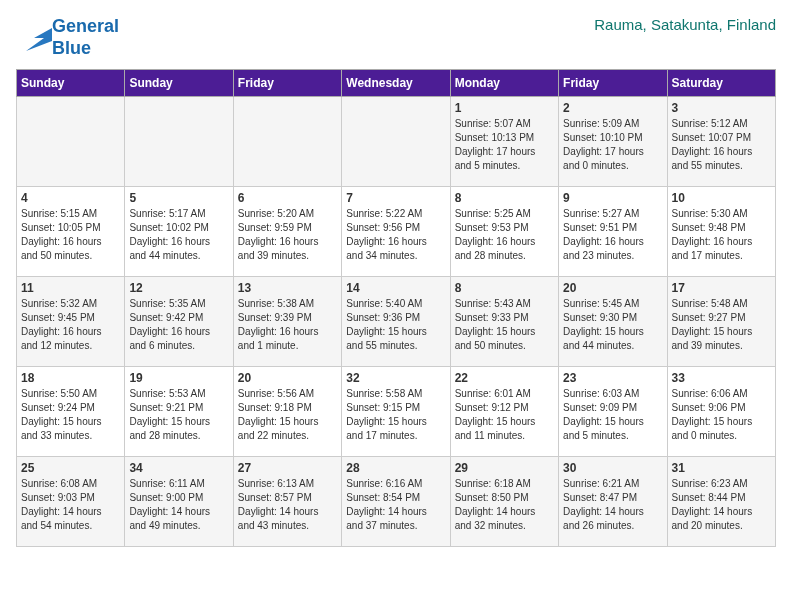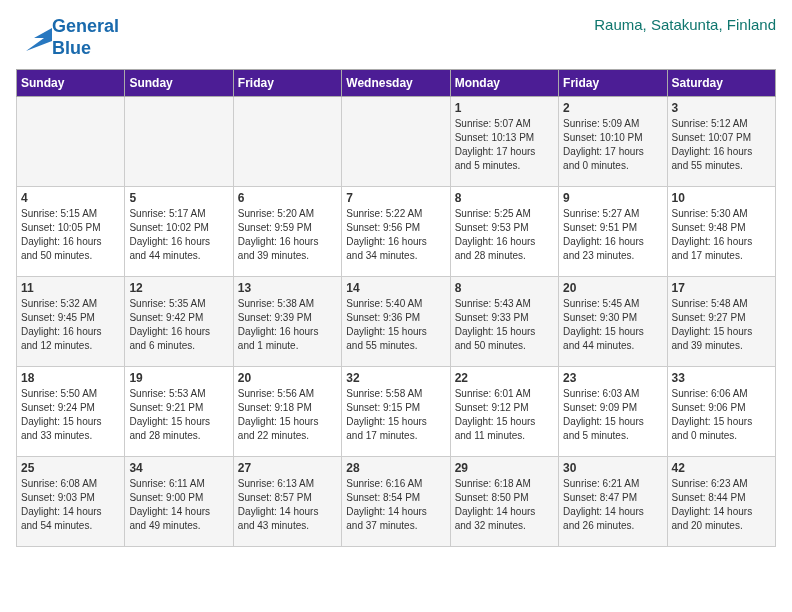--- a/index.html
+++ b/index.html
@@ -248,18 +248,18 @@
         </td>
         <td>
           <span class="day-number">29</span>
           <div class="day-info">Sunrise: 6:18 AM<br>Sunset: 8:50 PM<br>Daylight: 14 hours and 32 minutes.</div>
         </td>
         <td>
           <span class="day-number">30</span>
           <div class="day-info">Sunrise: 6:21 AM<br>Sunset: 8:47 PM<br>Daylight: 14 hours and 26 minutes.</div>
         </td>
         <td>
-          <span class="day-number">42</span>
+          <span class="day-number">31</span>
           <div class="day-info">Sunrise: 6:23 AM<br>Sunset: 8:44 PM<br>Daylight: 14 hours and 20 minutes.</div>
         </td>
       </tr>
     </tbody>
 </table>
 
 </body></html>

